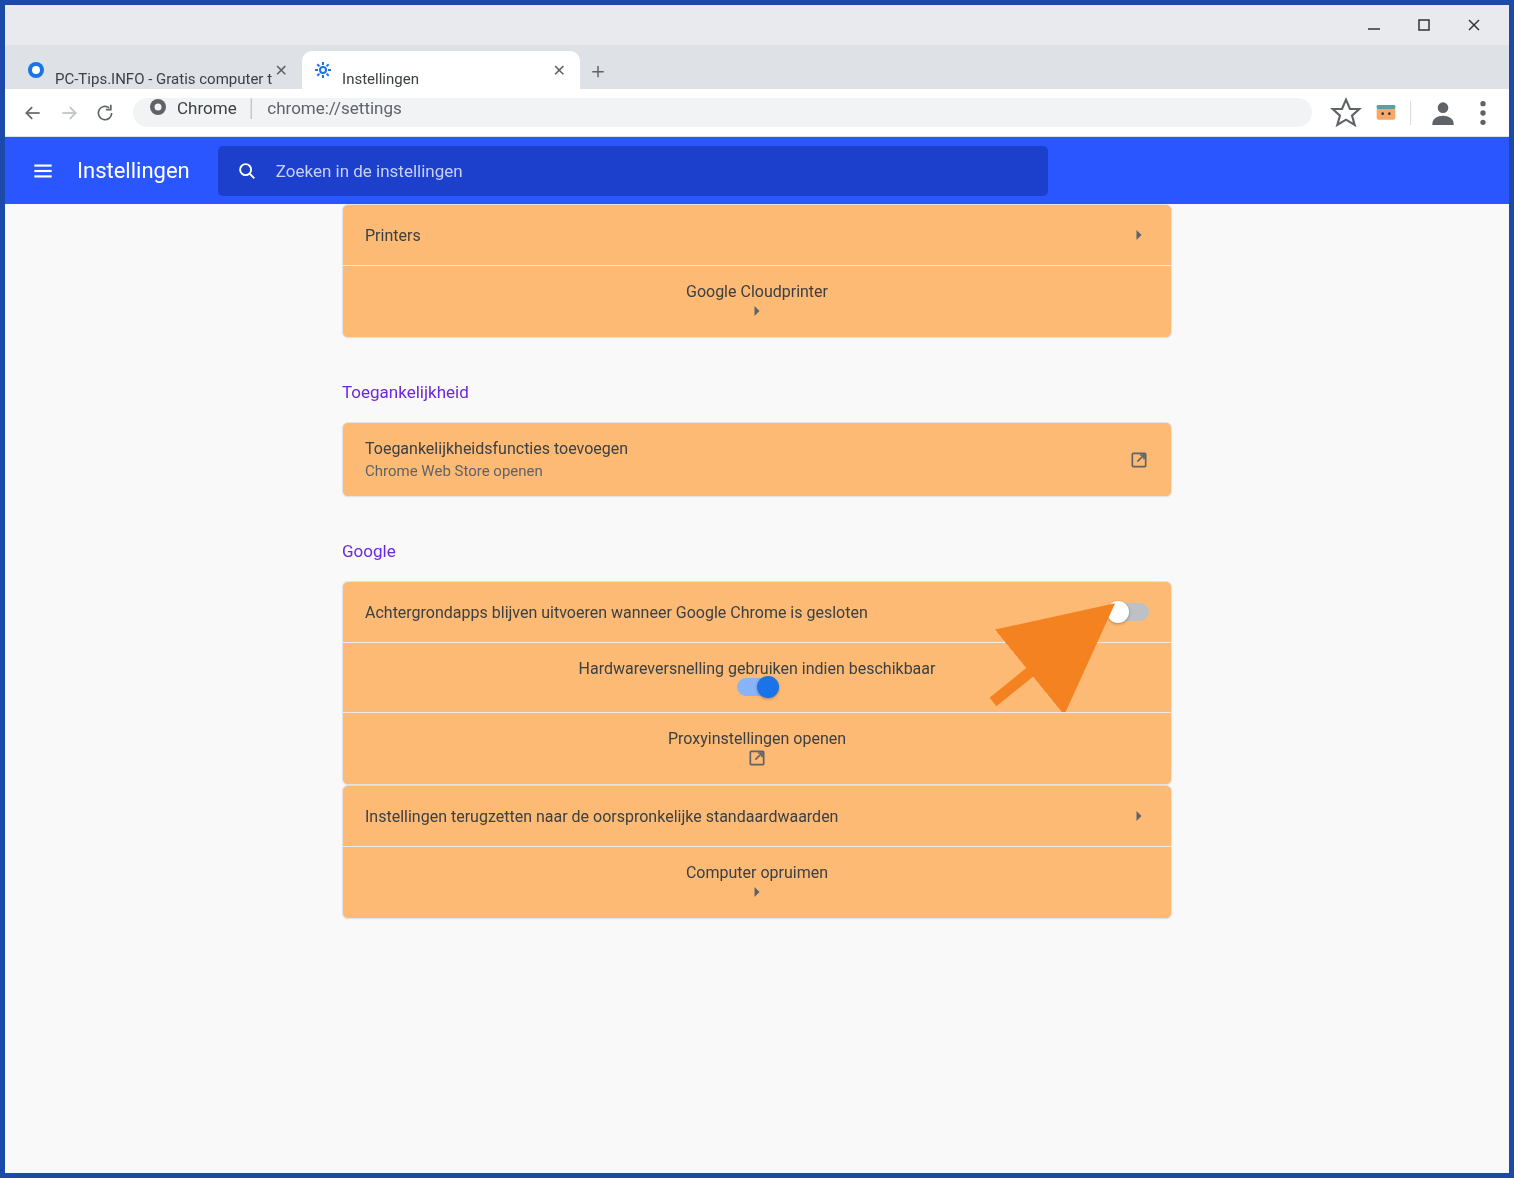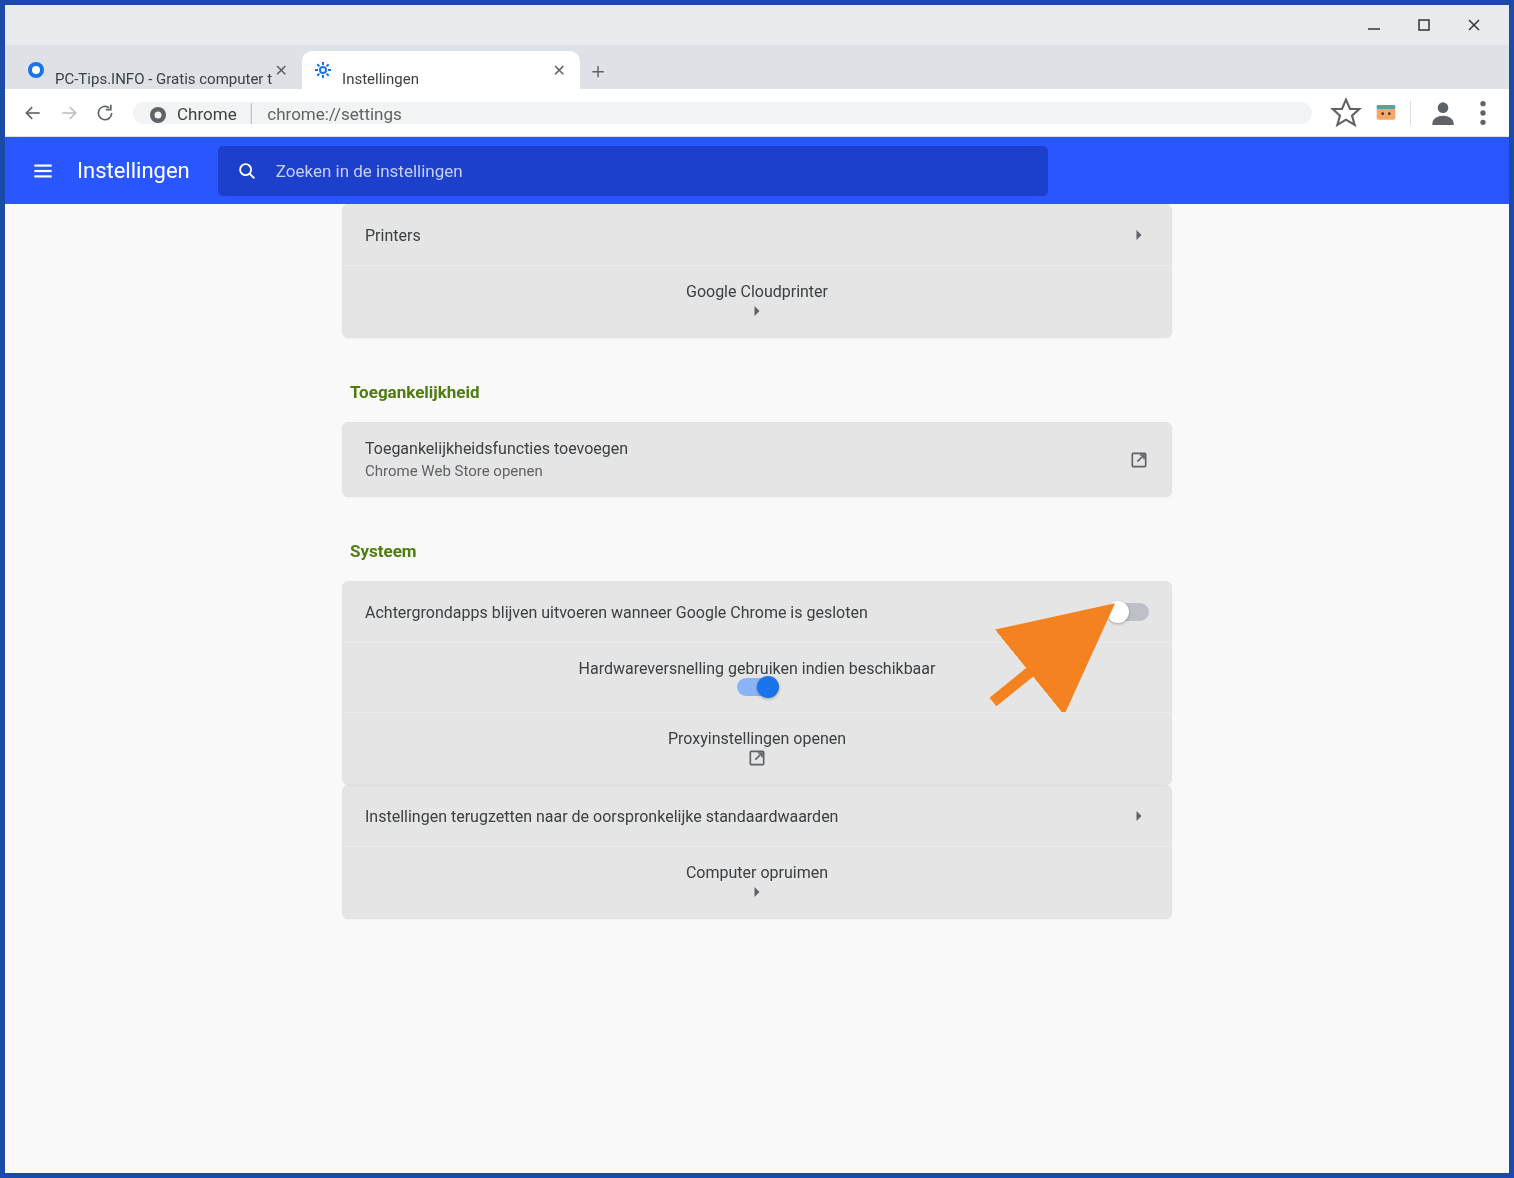--- a/index.html
+++ b/index.html
@@ -22,41 +22,41 @@
 .tab .favicon{width:18px;height:18px;margin-right:10px;display:flex;align-items:center;justify-content:center;}
 .tab .title{flex:1;white-space:nowrap;overflow:hidden;text-overflow:ellipsis;margin-top:18px;}
 .tab .close{width:18px;height:18px;display:flex;align-items:center;justify-content:center;color:#5f6368;font-size:16px;}
 .newtab{width:36px;height:36px;display:flex;align-items:center;justify-content:center;font-size:22px;color:#5f6368;}
 
 
 .toolbar{height:48px;background:#fff;display:flex;align-items:center;padding:0 10px;border-bottom:1px solid #e0e0e0;}
 .navbtn{width:36px;height:36px;display:flex;align-items:center;justify-content:center;color:#5f6368;}
 .navbtn.disabled{color:#bdc1c6;}
 .navbtn svg{width:20px;height:20px;}
-.omnibox{flex:1;height:22px;background:#f1f3f4;border-radius:19px;display:flex;align-items:flex-end;padding:0 16px;margin:0 10px;color:#5f6368;font-size:17px;}
+.omnibox{flex:1;height:29px;background:#f1f3f4;border-radius:19px;display:flex;align-items:flex-start;padding:0 16px;margin:0 10px;color:#5f6368;font-size:17px;}
 .omnibox .chrome-ico{width:18px;height:18px;margin-right:10px;}
 .omnibox .origin{color:#3c4043;}
 .omnibox .sep{margin:0 10px;color:#bdc1c6;}
 .tbicon{width:32px;height:32px;display:flex;align-items:center;justify-content:center;margin-left:8px;color:#5f6368;}
 
 
 .settingshdr{height:67px;background:#2a56ff;display:flex;align-items:center;padding:0 18px;}
 .menu-btn{width:40px;height:40px;display:flex;align-items:center;justify-content:center;}
 .menu-btn svg{stroke:#fff;}
 .hdr-title{color:#fff;font-size:22px;margin-left:14px;}
 .searchbox{margin-left:28px;flex:0 0 830px;height:50px;background:#1c3fcc;border-radius:5px;display:flex;align-items:center;padding:16px 18px;}
 .searchbox svg{stroke:#fff;width:22px;height:22px;}
 .searchbox input{flex:1;background:transparent;border:none;outline:none;color:#fff;font-size:17px;margin-left:18px;}
 .searchbox input::placeholder{color:#c8d0ff;}
 
 
 .content{flex:1;background:#f9f9f9;overflow-y:scroll;position:relative;}
 .content-inner{width:830px;margin:0 auto;padding-bottom:40px;}
-.section-title{font-size:17px;color:#4d7c0f;margin:44px 0 20px 8px;font-weight:bold;}
-.card{background:#e5e5e5;border:1px solid #e3e3e3;border-radius:6px;box-shadow:0 1px 2px rgba(0,0,0,0.03);}
+.section-title{font-size:17px;color:#6d28d9;margin:44px 0 20px 0;}
+.card{background:#fdba74;border:1px solid #e3e3e3;border-radius:6px;box-shadow:0 1px 2px rgba(0,0,0,0.03);}
 .row{min-height:60px;display:flex;align-items:center;padding:16px 22px;font-size:16px;color:#3c4043;}
 .row + .row{border-top:1px solid #ececec;flex-direction:column;}
 .row .label{flex:1;}
 .row .sublabel{display:block;font-size:15px;color:#5f6368;margin-top:4px;}
 .chev, .ext-icon{color:#5f6368;display:flex;align-items:center;}
 .chev svg,.ext-icon svg{width:20px;height:20px;}
 
 .toggle{width:40px;height:18px;border-radius:9px;position:relative;}
 .toggle .knob{width:22px;height:22px;border-radius:50%;position:absolute;top:-2px;box-shadow:0 1px 3px rgba(0,0,0,0.3);}
 .toggle.off{background:#bdc1c6;} .toggle.off .knob{left:-2px;background:#fff;}
@@ -234,21 +234,21 @@
     <div class="ext-icon">
       <svg viewBox="0 0 24 24" fill="none" stroke="#5f6368" stroke-width="2">
               <rect x="4" y="4" width="16" height="16" rx="1"></rect>
               <polyline points="10 14 18 6"></polyline>
               <polyline points="13 6 18 6 18 11"></polyline>
             </svg>
     </div>
    </div>
   </div>
 
-  <div class="section-title">Systeem</div>
+  <div class="section-title">Google</div>
   <div class="card" style="position:relative;">
    <div class="row">
     <div class="label">Achtergrondapps blijven uitvoeren wanneer Google Chrome is gesloten</div>
     <div class="toggle off">
             <div class="knob"></div>
           </div>
    </div>
    <div class="row">
     <div class="label">Hardwareversnelling gebruiken indien beschikbaar</div>
     <div class="toggle on">

